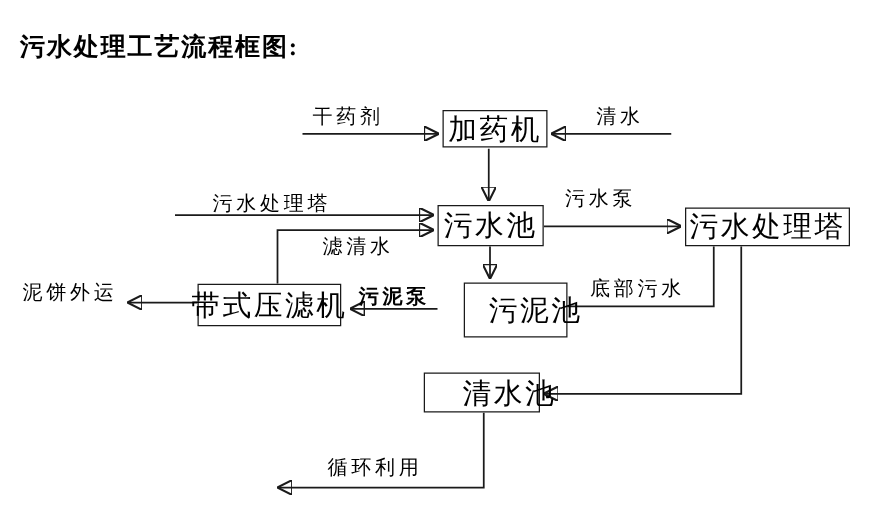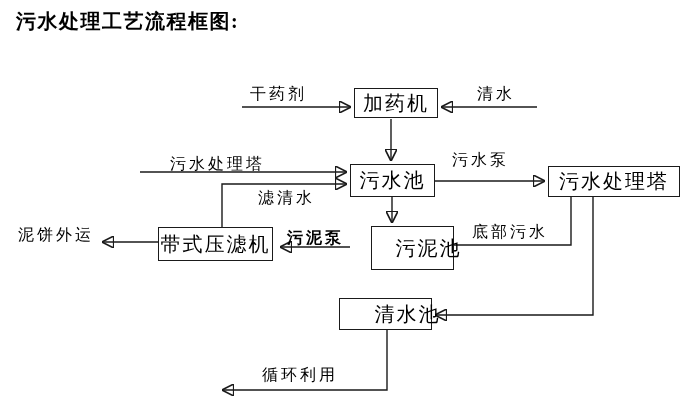--- a/index.html
+++ b/index.html
@@ -9,41 +9,41 @@
   }
   html,body{margin:0;padding:0;background:var(--bg);}
   body{font-family:"Liberation Serif","DejaVu Serif",serif;color:var(--text);}
   .canvas{
     position:relative;
     width:700px;height:420px;
     background:var(--bg);
     overflow:hidden;
   }
   .title{
-    position:absolute;left:16px;top:8px;
+    position:absolute;left:16px;top:24px;
     margin:0;
     font-size:20px;font-weight:bold;
     letter-spacing:1.5px;
     white-space:nowrap;
   }
   .wires{
     position:absolute;left:0;top:0;width:700px;height:420px;
   }
   .wires path{
     fill:none;
     stroke:var(--line);
     stroke-width:1.4;
   }
   .node{
     position:absolute;
     box-sizing:border-box;
     border:1.5px solid var(--line);
     background:var(--bg);
     text-align:center;
-    font-size:20px;
+    font-size:23px;
     letter-spacing:2px;
     white-space:nowrap;
     display:flex;align-items:center;justify-content:center;
   }
   .lbl{
     position:absolute;
     font-size:16px;
     letter-spacing:3px;
     white-space:nowrap;
     line-height:1.1;

